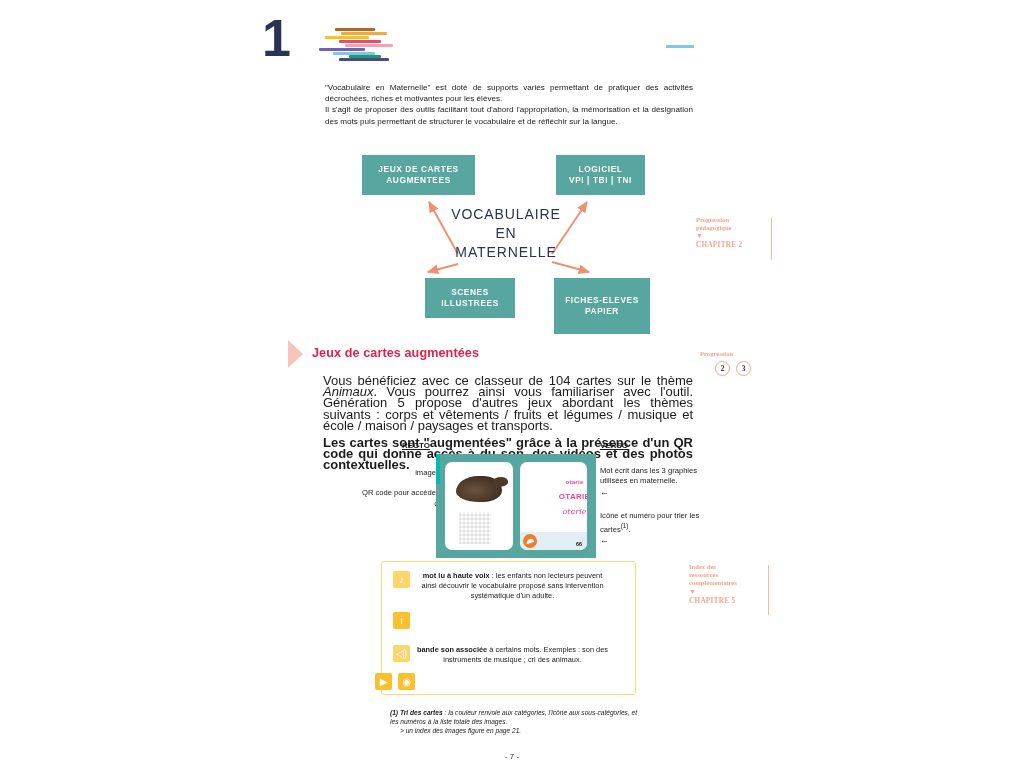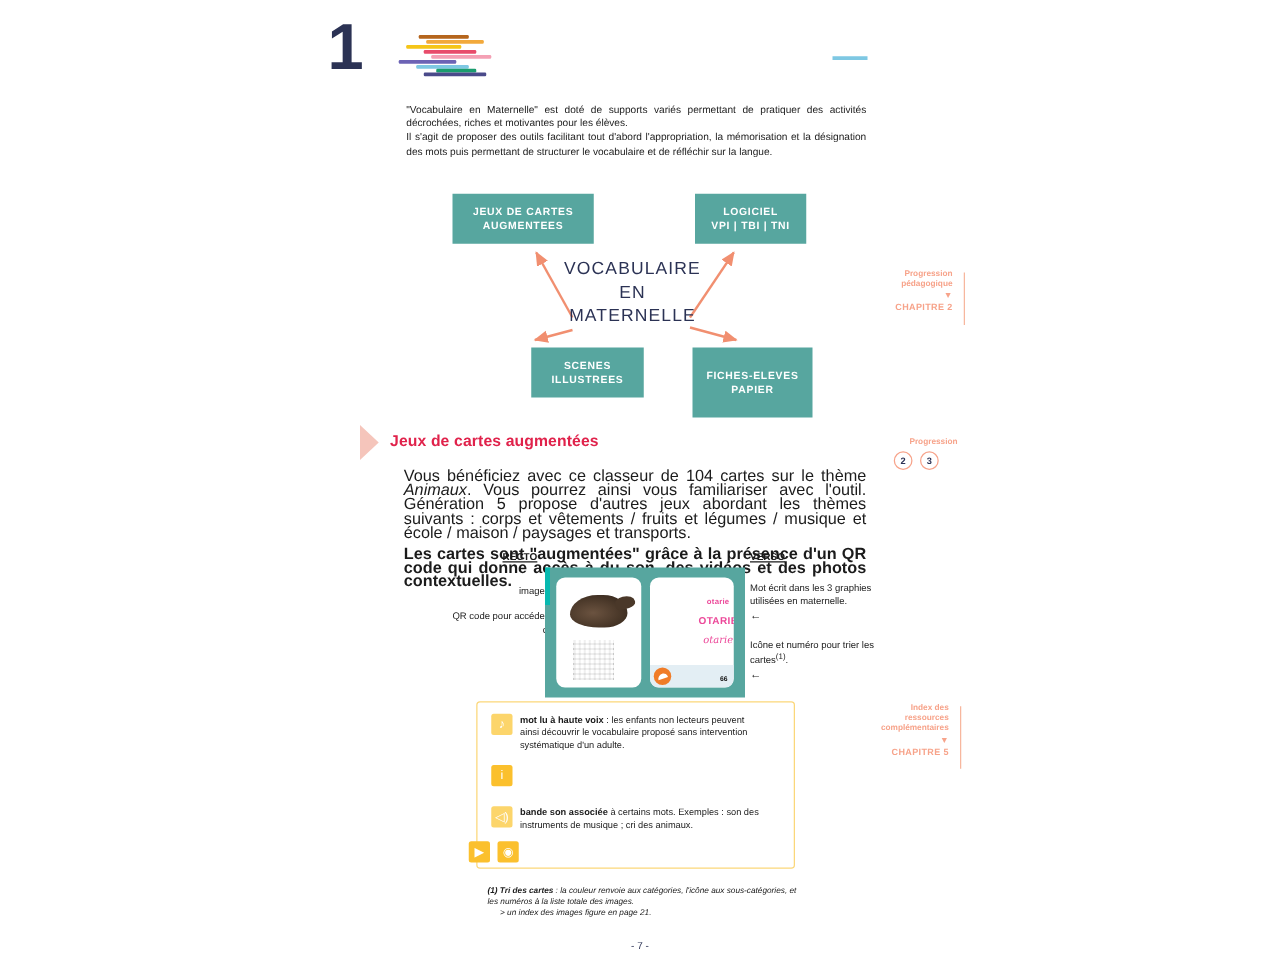--- a/index.html
+++ b/index.html
@@ -52,21 +52,21 @@
   .dbox.tr{left:201px;top:5px;width:89px;height:40px;}
   .dbox.bl{left:22px;top:128px;width:90px;height:40px;margin-left:48px;}
   .dbox.br{left:199px;top:128px;width:96px;height:56px;}
   .dcenter{
     position:absolute;left:86px;top:55px;width:130px;
     text-align:center;color:#2b3254;font-size:14px;font-weight:normal;
     line-height:19px;letter-spacing:.9px;
   }
 
   
-  .side-marker{position:absolute;color:#f7a38a;text-align:right;}
+  .side-marker{position:absolute;color:#f7a38a;text-align:left;font-family:Liberation Serif, serif;}
   .side-marker .sm-title{font-size:6.6px;font-weight:bold;line-height:8.2px;}
   .side-marker .sm-caret{font-size:7px;line-height:7px;margin:1px 0;}
   .side-marker .sm-chapter{font-size:7.2px;font-weight:bold;letter-spacing:.3px;}
   .side-marker .sm-bar{
     position:absolute;right:-10px;top:2px;width:1.5px;height:42px;background:#f7b79e;
   }
   .prog-circles{display:flex;gap:6px;justify-content:center;margin-top:3px;}
   .prog-circles i{
     width:13px;height:13px;border-radius:50%;border:1.3px solid #f7a38a;
     display:flex;align-items:center;justify-content:center;
@@ -171,21 +171,21 @@
   .verso-num{
     position:absolute;right:5px;bottom:3px;font-size:5.4px;font-weight:bold;color:#111;
   }
 
   
   .legend{
     position:absolute;left:381px;top:561px;width:253px;height:132px;
     border:1.3px solid #fbd77a;border-radius:3px;background:#fff;
   }
   .legend-row{position:absolute;display:flex;gap:6px;align-items:flex-start;}
-  .legend-row .txt{font-size:7.4px;line-height:10px;color:#1b1b1b;width:193px;}
+  .legend-row .txt{font-size:7.4px;line-height:10px;color:#1b1b1b;width:193px;text-align:center;}
   .legend-row .txt b{font-weight:bold;}
   .lic{
     width:17px;height:17px;background:#fbc02d;border-radius:2px;flex:0 0 auto;
     display:flex;align-items:center;justify-content:center;color:#fff;font-size:10px;
   }
   .lic.pale{background:#fcd56b;}
 
   
   .footnote{
     position:absolute;left:390px;top:708px;width:250px;

